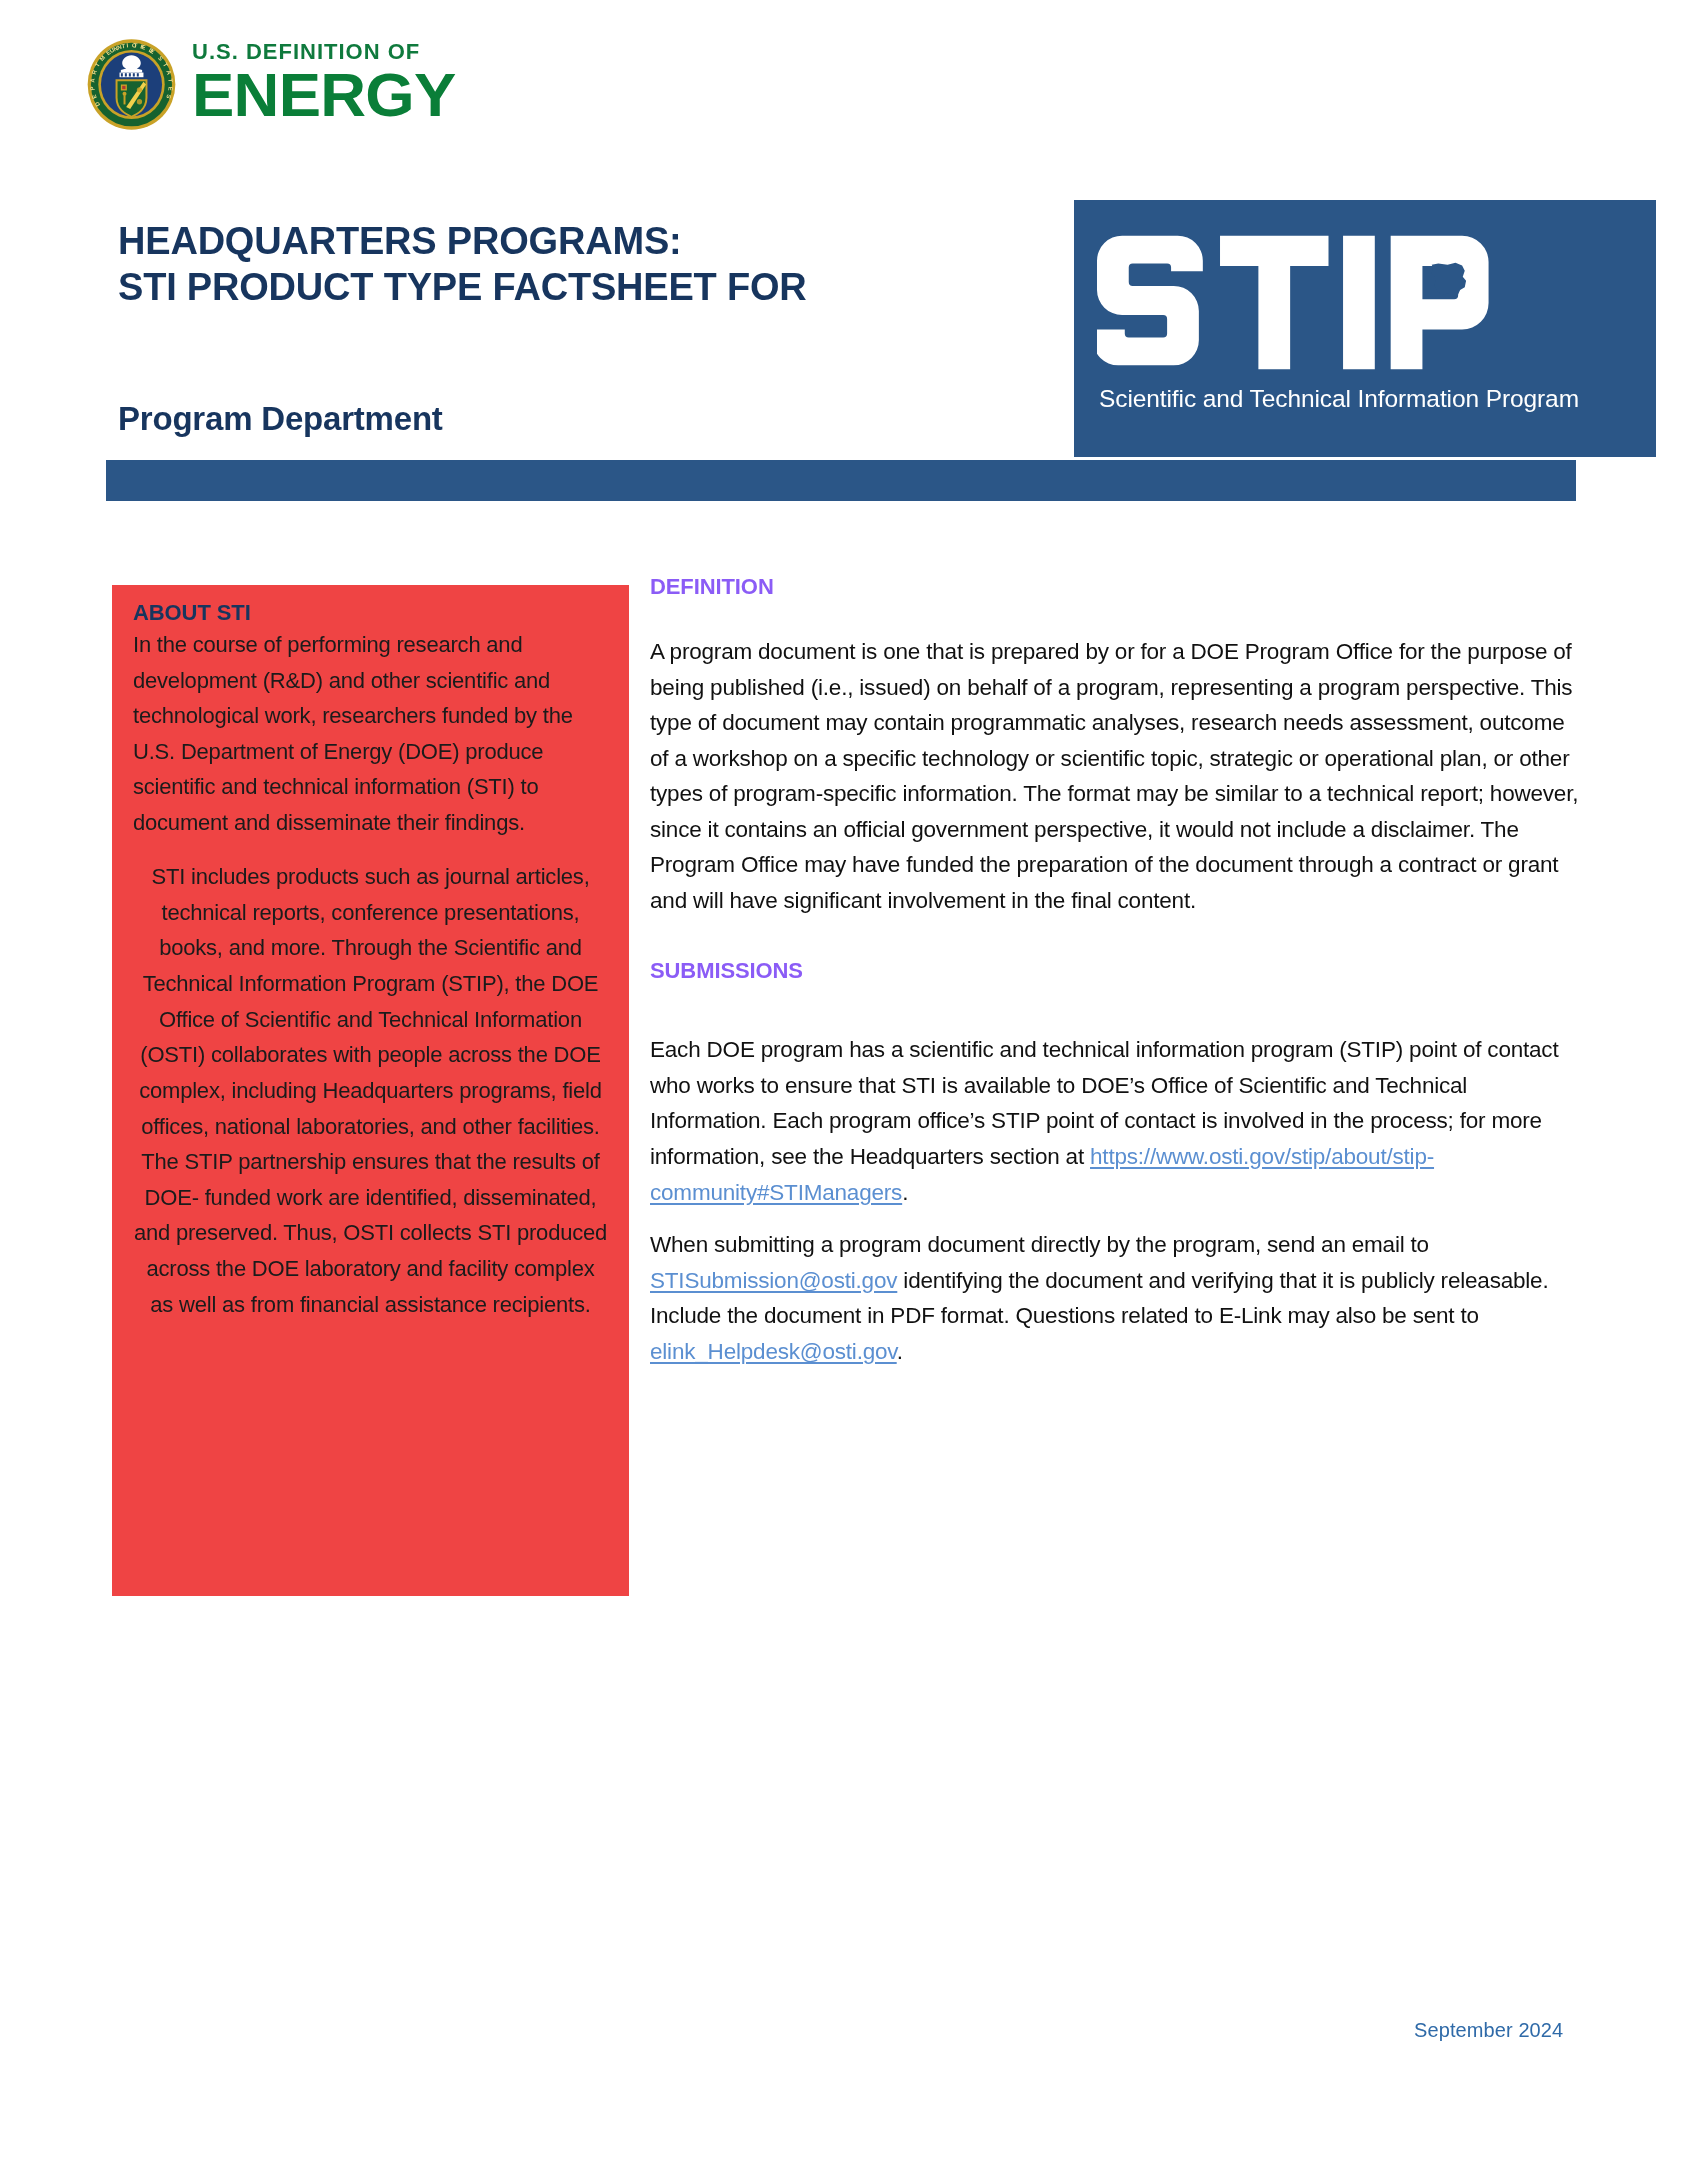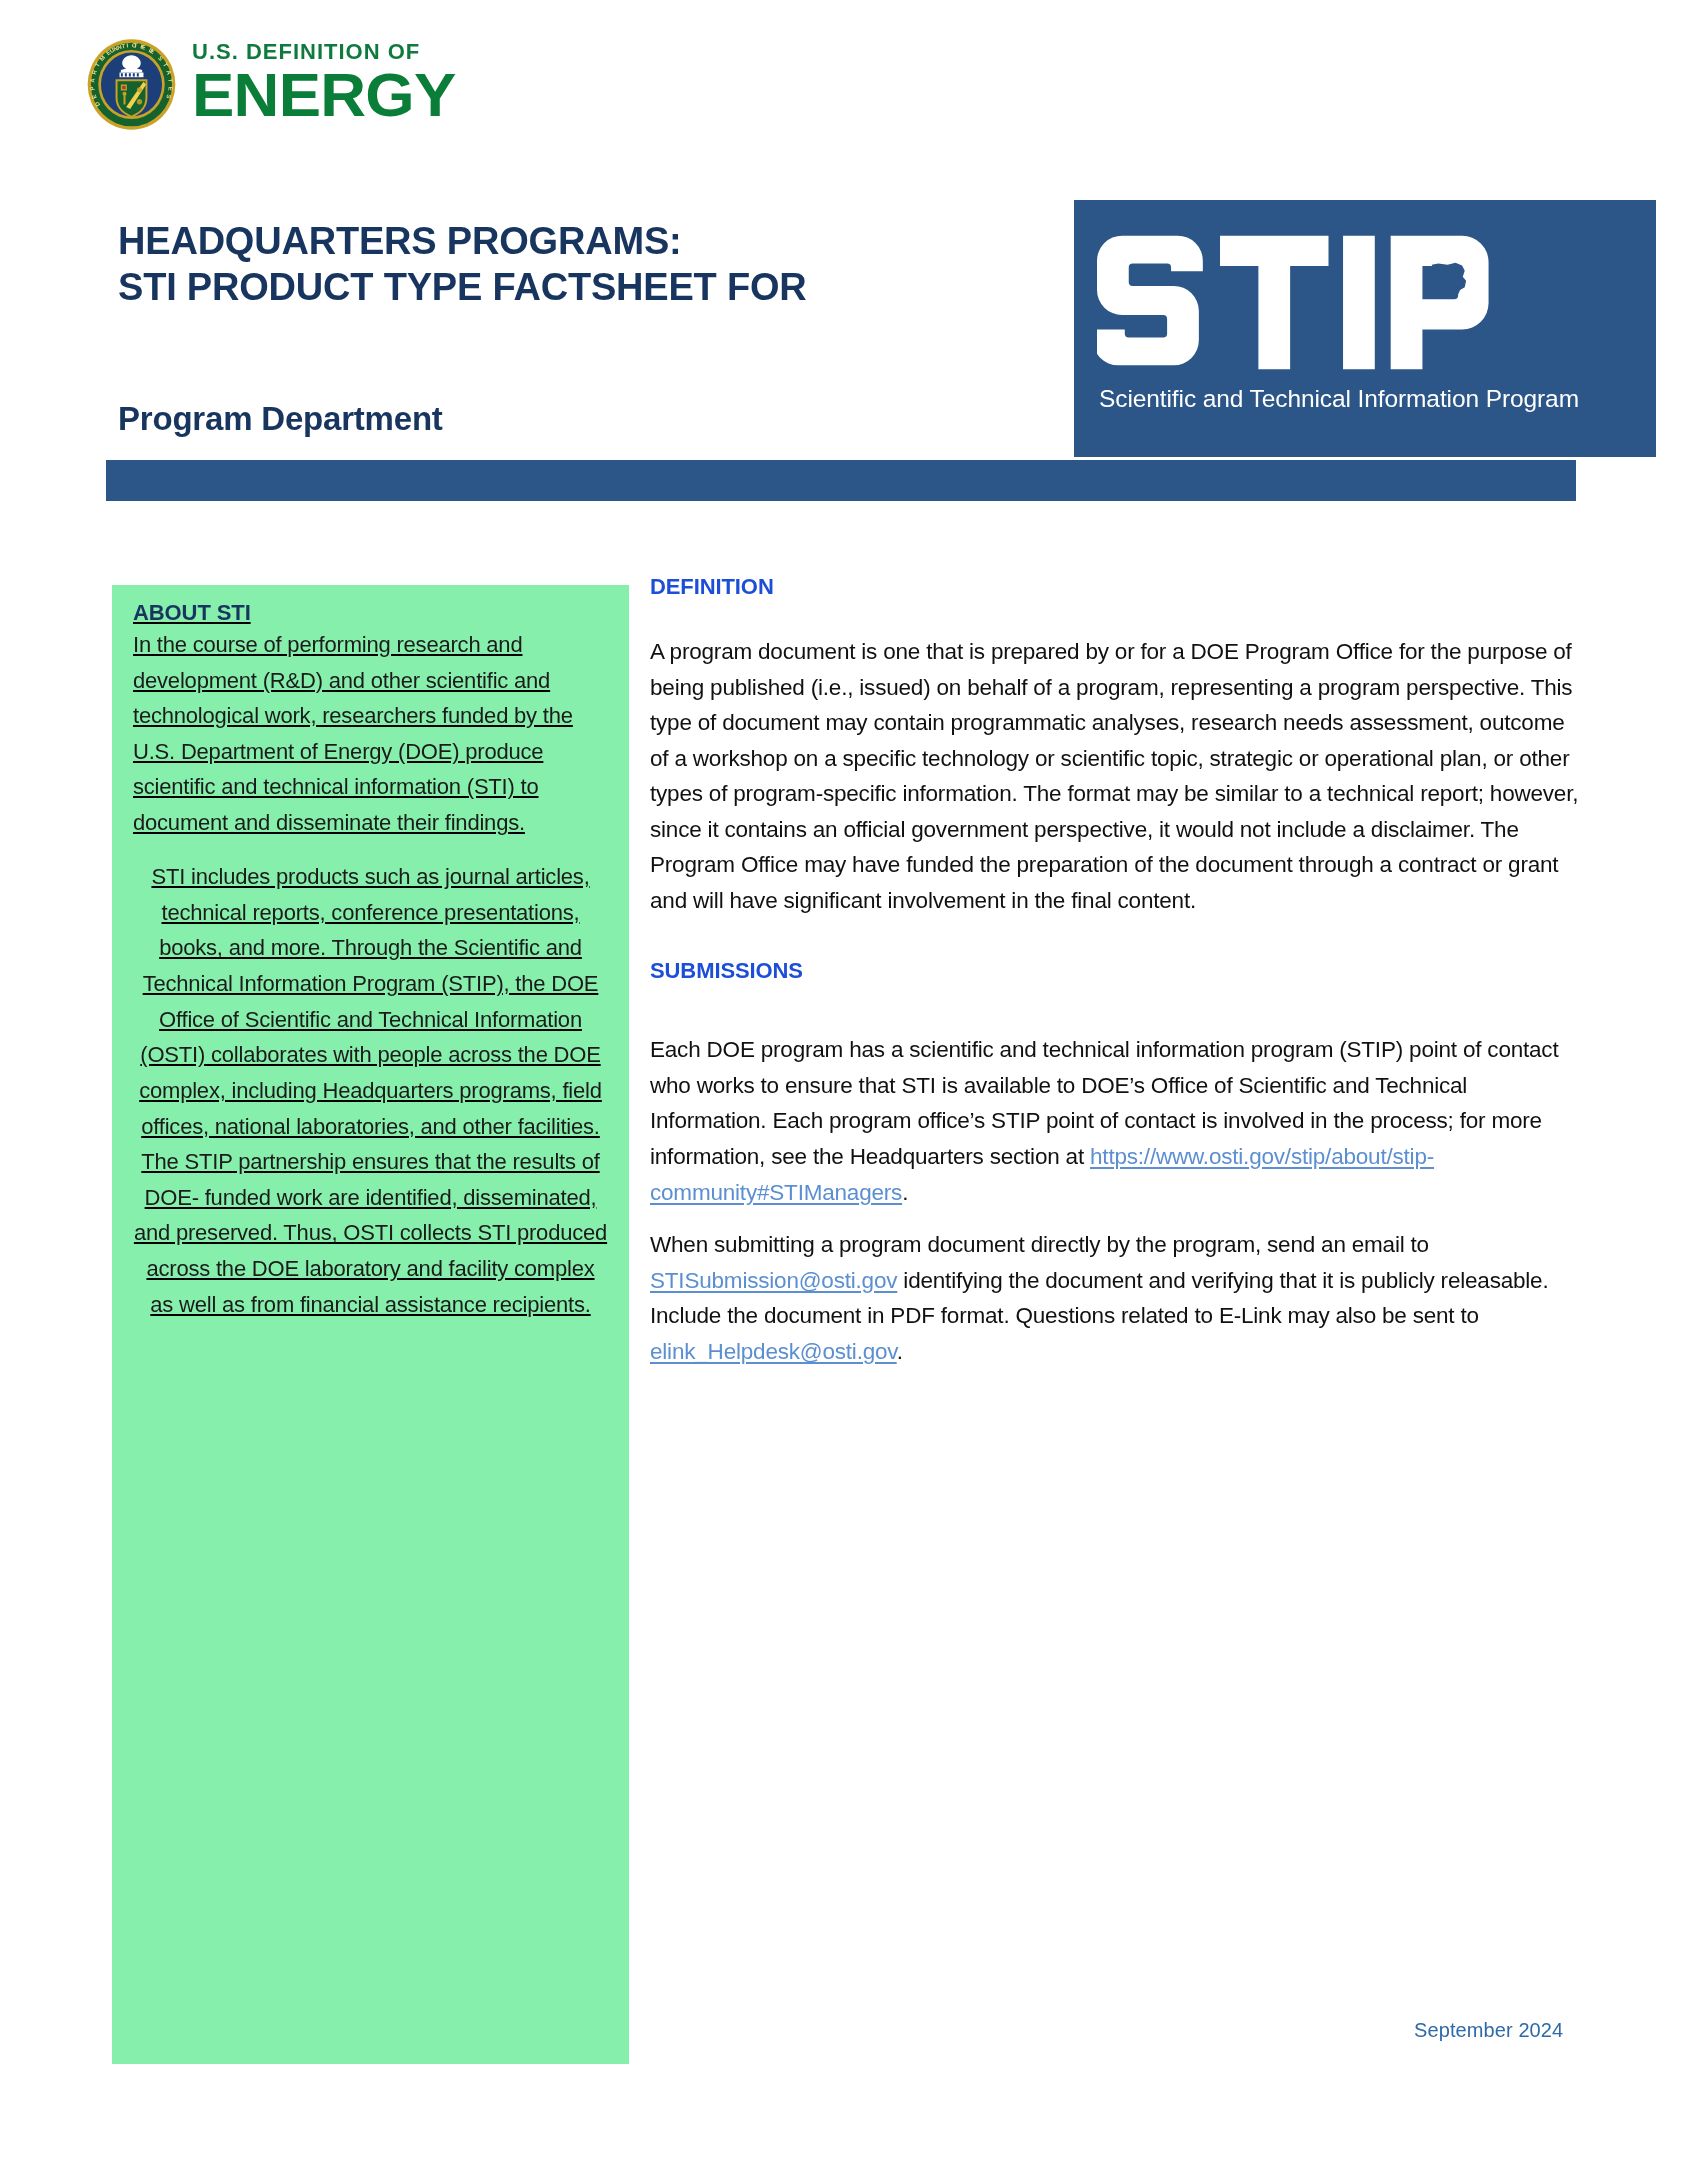--- a/index.html
+++ b/index.html
@@ -126,25 +126,24 @@
     height: 41px;
     background: #2b5687;
   }
 
   
   .sidebar {
     position: absolute;
     left: 112px;
     top: 585px;
     width: 517px;
-    height: 1479px;
-    background: #86efac;
+    height: 1011px;
+    background: #ef4444;
     box-sizing: border-box;
     padding: 14.6px 21px 13.2px 21px;
-    text-decoration: underline;
   }
   .sidebar h2 {
     margin: 0 0 1.3px 0;
     font-family: "Liberation Sans", sans-serif;
     font-weight: bold;
     font-size: 22px;
     color: #17355e;
     letter-spacing: -0.1px;
   }
   .sidebar p {
@@ -161,21 +160,21 @@
     position: absolute;
     left: 650px;
     top: 574px;
     width: 929px;
   }
   .main-col h2 {
     margin: 0 0 34px 0;
     font-family: "Liberation Sans", sans-serif;
     font-weight: bold;
     font-size: 22px;
-    color: #1d4ed8;
+    color: #8b5cf6;
     letter-spacing: -0.1px;
   }
   .main-col h2.second {
     margin-top: 40px;
     margin-bottom: 48px;
   }
   .main-col p {
     margin: 0 0 17px 0;
     font-family: "Liberation Sans", sans-serif;
     font-size: 22.5px;

